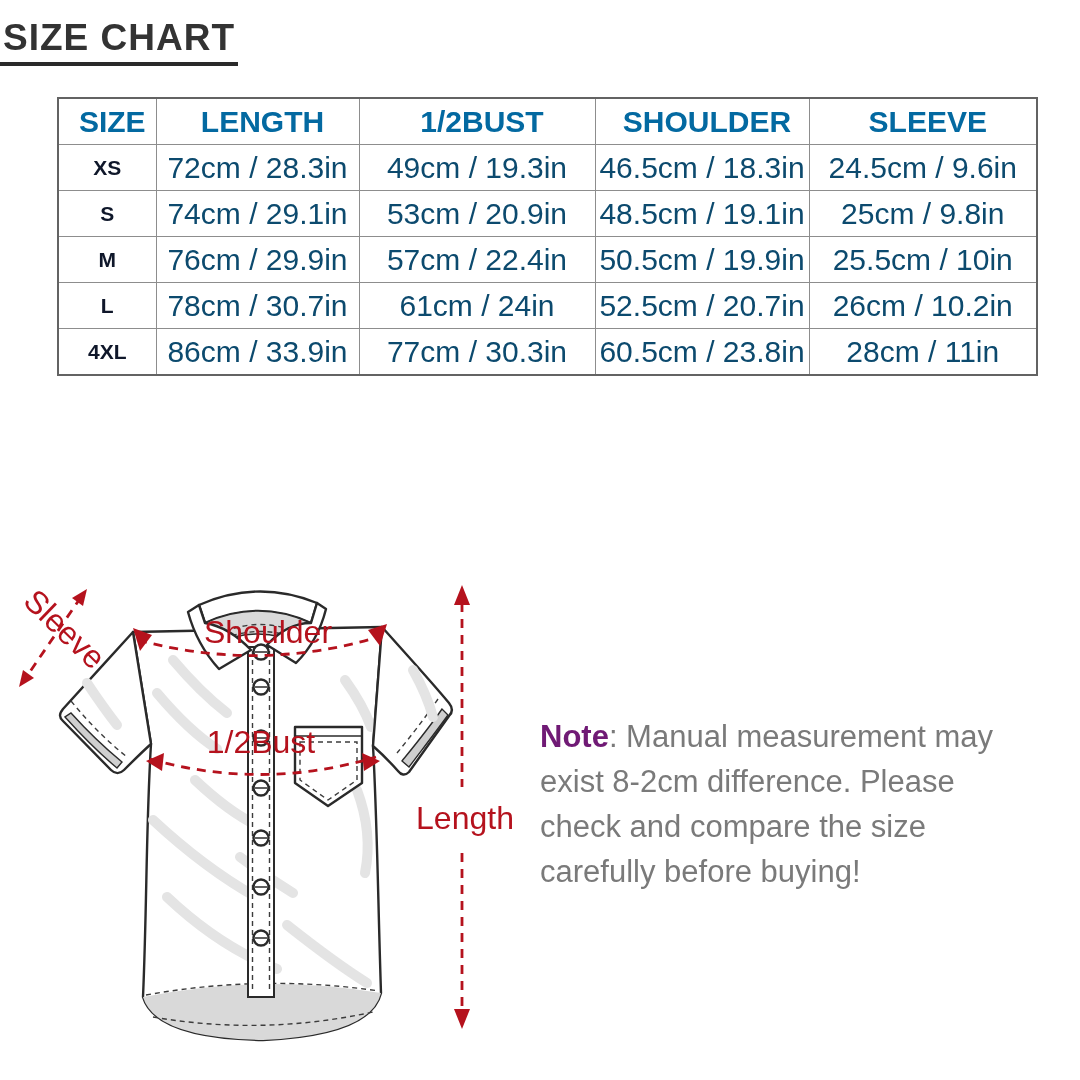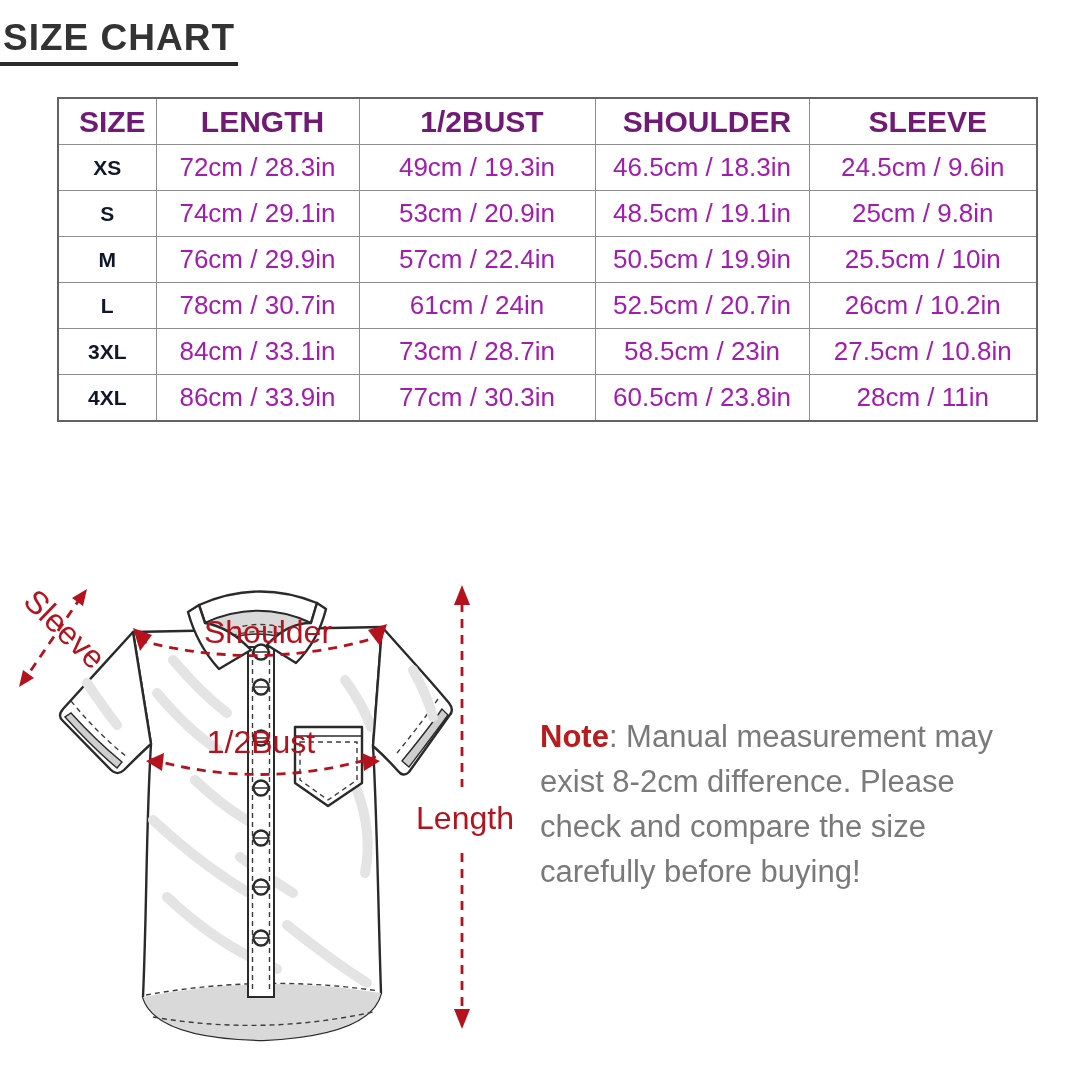--- a/index.html
+++ b/index.html
@@ -14,29 +14,29 @@
     letter-spacing:1px;line-height:1;border-bottom:4px solid #2a2a2a;padding:0 3px 6px 3px;
   }
   table.size-chart{
     position:absolute;left:57px;top:97px;width:979px;
     border-collapse:collapse;table-layout:fixed;border:2px solid #636363;
   }
   .size-chart th,.size-chart td{
     border:1px solid #8d8d8d;text-align:center;vertical-align:middle;
     height:45px;padding:0;overflow:hidden;white-space:nowrap;
   }
-  .size-chart th{font-size:30px;font-weight:bold;color:#701a75;padding-left:10px;}
-  .size-chart td{font-size:26px;color:#a21caf;}
+  .size-chart th{font-size:30px;font-weight:bold;color:#0369a1;padding-left:10px;}
+  .size-chart td{font-size:30px;color:#0c4a6e;}
   .size-chart td.size-cell{font-size:21px;font-weight:bold;color:#0f172a;}
   .diagram{position:absolute;left:5px;top:565px;width:515px;height:510px;}
   .note{
     position:absolute;left:540px;top:714px;width:478px;
     font-size:31px;line-height:45px;color:#7a7a7a;
   }
-  .note .note-label{font-weight:bold;color:#b91c1c;}
+  .note .note-label{font-weight:bold;color:#701a75;}
   
   svg text{font-family:"Liberation Sans",sans-serif;}
   .outline{fill:#ffffff;stroke:#2a2a2a;stroke-width:2.4;stroke-linejoin:round;}
   .thin{stroke:#2a2a2a;stroke-width:1.5;fill:none;}
   .stitch{stroke:#3c3c3c;stroke-width:1.4;fill:none;stroke-dasharray:5 4;}
   .grayfill{fill:#d9d9d9;}
   .cufffill{fill:#cfcfcf;}
   .wr{stroke:#e4e4e4;stroke-width:10;fill:none;stroke-linecap:round;}
   .red-dash{stroke:var(--accent);stroke-width:2.8;fill:none;stroke-dasharray:9 7;}
   .red-fill{fill:var(--accent);stroke:none;}
@@ -87,27 +87,20 @@
       <td>57cm / 22.4in</td>
       <td>50.5cm / 19.9in</td>
       <td>25.5cm / 10in</td>
     </tr>
     <tr>
       <td class="size-cell">L</td>
       <td>78cm / 30.7in</td>
       <td>61cm / 24in</td>
       <td>52.5cm / 20.7in</td>
       <td>26cm / 10.2in</td>
-    </tr>
-    <tr>
-      <td class="size-cell">3XL</td>
-      <td>84cm / 33.1in</td>
-      <td>73cm / 28.7in</td>
-      <td>58.5cm / 23in</td>
-      <td>27.5cm / 10.8in</td>
     </tr>
     <tr>
       <td class="size-cell">4XL</td>
       <td>86cm / 33.9in</td>
       <td>77cm / 30.3in</td>
       <td>60.5cm / 23.8in</td>
       <td>28cm / 11in</td>
     </tr>
   </tbody>
 </table>

